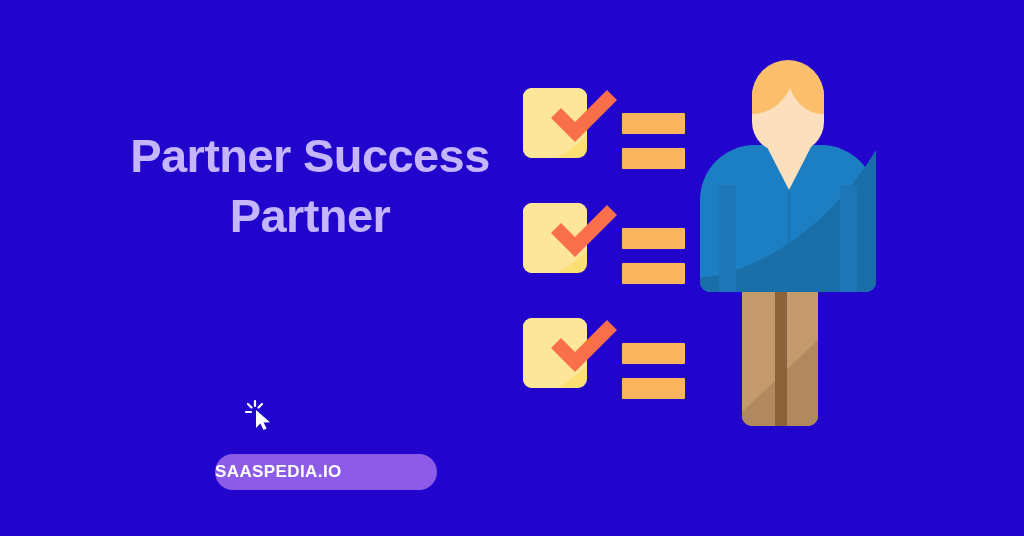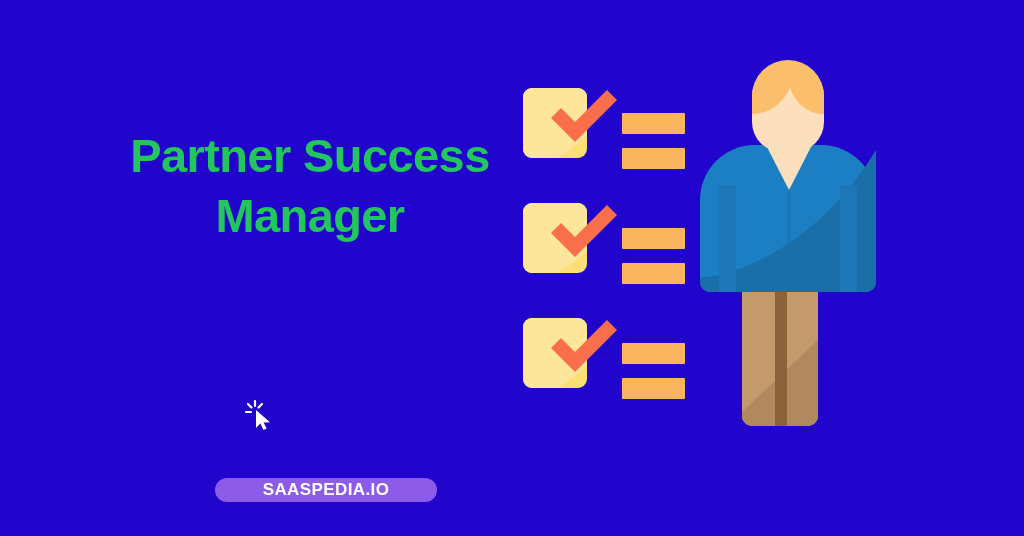--- a/index.html
+++ b/index.html
@@ -10,37 +10,37 @@
   }
   #canvas{
     position:relative;width:1024px;height:536px;
     background:#2205cc;overflow:hidden;
   }
 
   
   .headline{
     position:absolute;left:128px;top:126px;width:364px;
     text-align:center;
-    color:#22c55e;
+    color:#c4b5fd;
     font-size:47px;
     font-weight:bold;
     line-height:60px;
     letter-spacing:-0.6px;
     font-family:"Liberation Sans", sans-serif;
   }
   .headline .ln{display:block;white-space:nowrap;}
 
   
   .cursor-wrap{position:absolute;left:244px;top:398px;width:36px;height:36px;}
 
   
   .badge{
-    position:absolute;left:215px;top:478px;width:222px;height:24px;
+    position:absolute;left:215px;top:454px;width:222px;height:36px;
     background:#8c5ce8;border-radius:18px;
-    display:flex;align-items:center;justify-content:center;
+    display:flex;align-items:center;justify-content:flex-start;
   }
   .badge-text{
     color:#ffffff;font-size:17px;font-weight:bold;letter-spacing:0.4px;
     font-family:"Liberation Sans", sans-serif;
   }
 
   
   .checklist{position:absolute;left:523px;top:88px;width:170px;height:320px;}
   .check-row{position:absolute;left:0;width:170px;height:76px;}
   .check-row.r1{top:0;}
@@ -68,21 +68,21 @@
   
   .person{position:absolute;left:690px;top:40px;width:200px;height:400px;}
 </style>
 </head>
 <body>
 
 <div id="canvas">
 
   <div class="headline">
     <span class="ln">Partner Success</span>
-    <span class="ln">Manager</span>
+    <span class="ln">Partner</span>
   </div>
 
   <div class="cursor-wrap">
     <svg width="36" height="36" viewBox="0 0 36 36" aria-hidden="true">
       <g stroke="#ffffff" stroke-width="2.2" stroke-linecap="round">
         <line x1="11" y1="3" x2="11" y2="8"></line>
         <line x1="4" y1="6" x2="7.5" y2="9.5"></line>
         <line x1="18" y1="6" x2="14.5" y2="9.5"></line>
         <line x1="2" y1="14" x2="7" y2="14"></line>
       </g>

